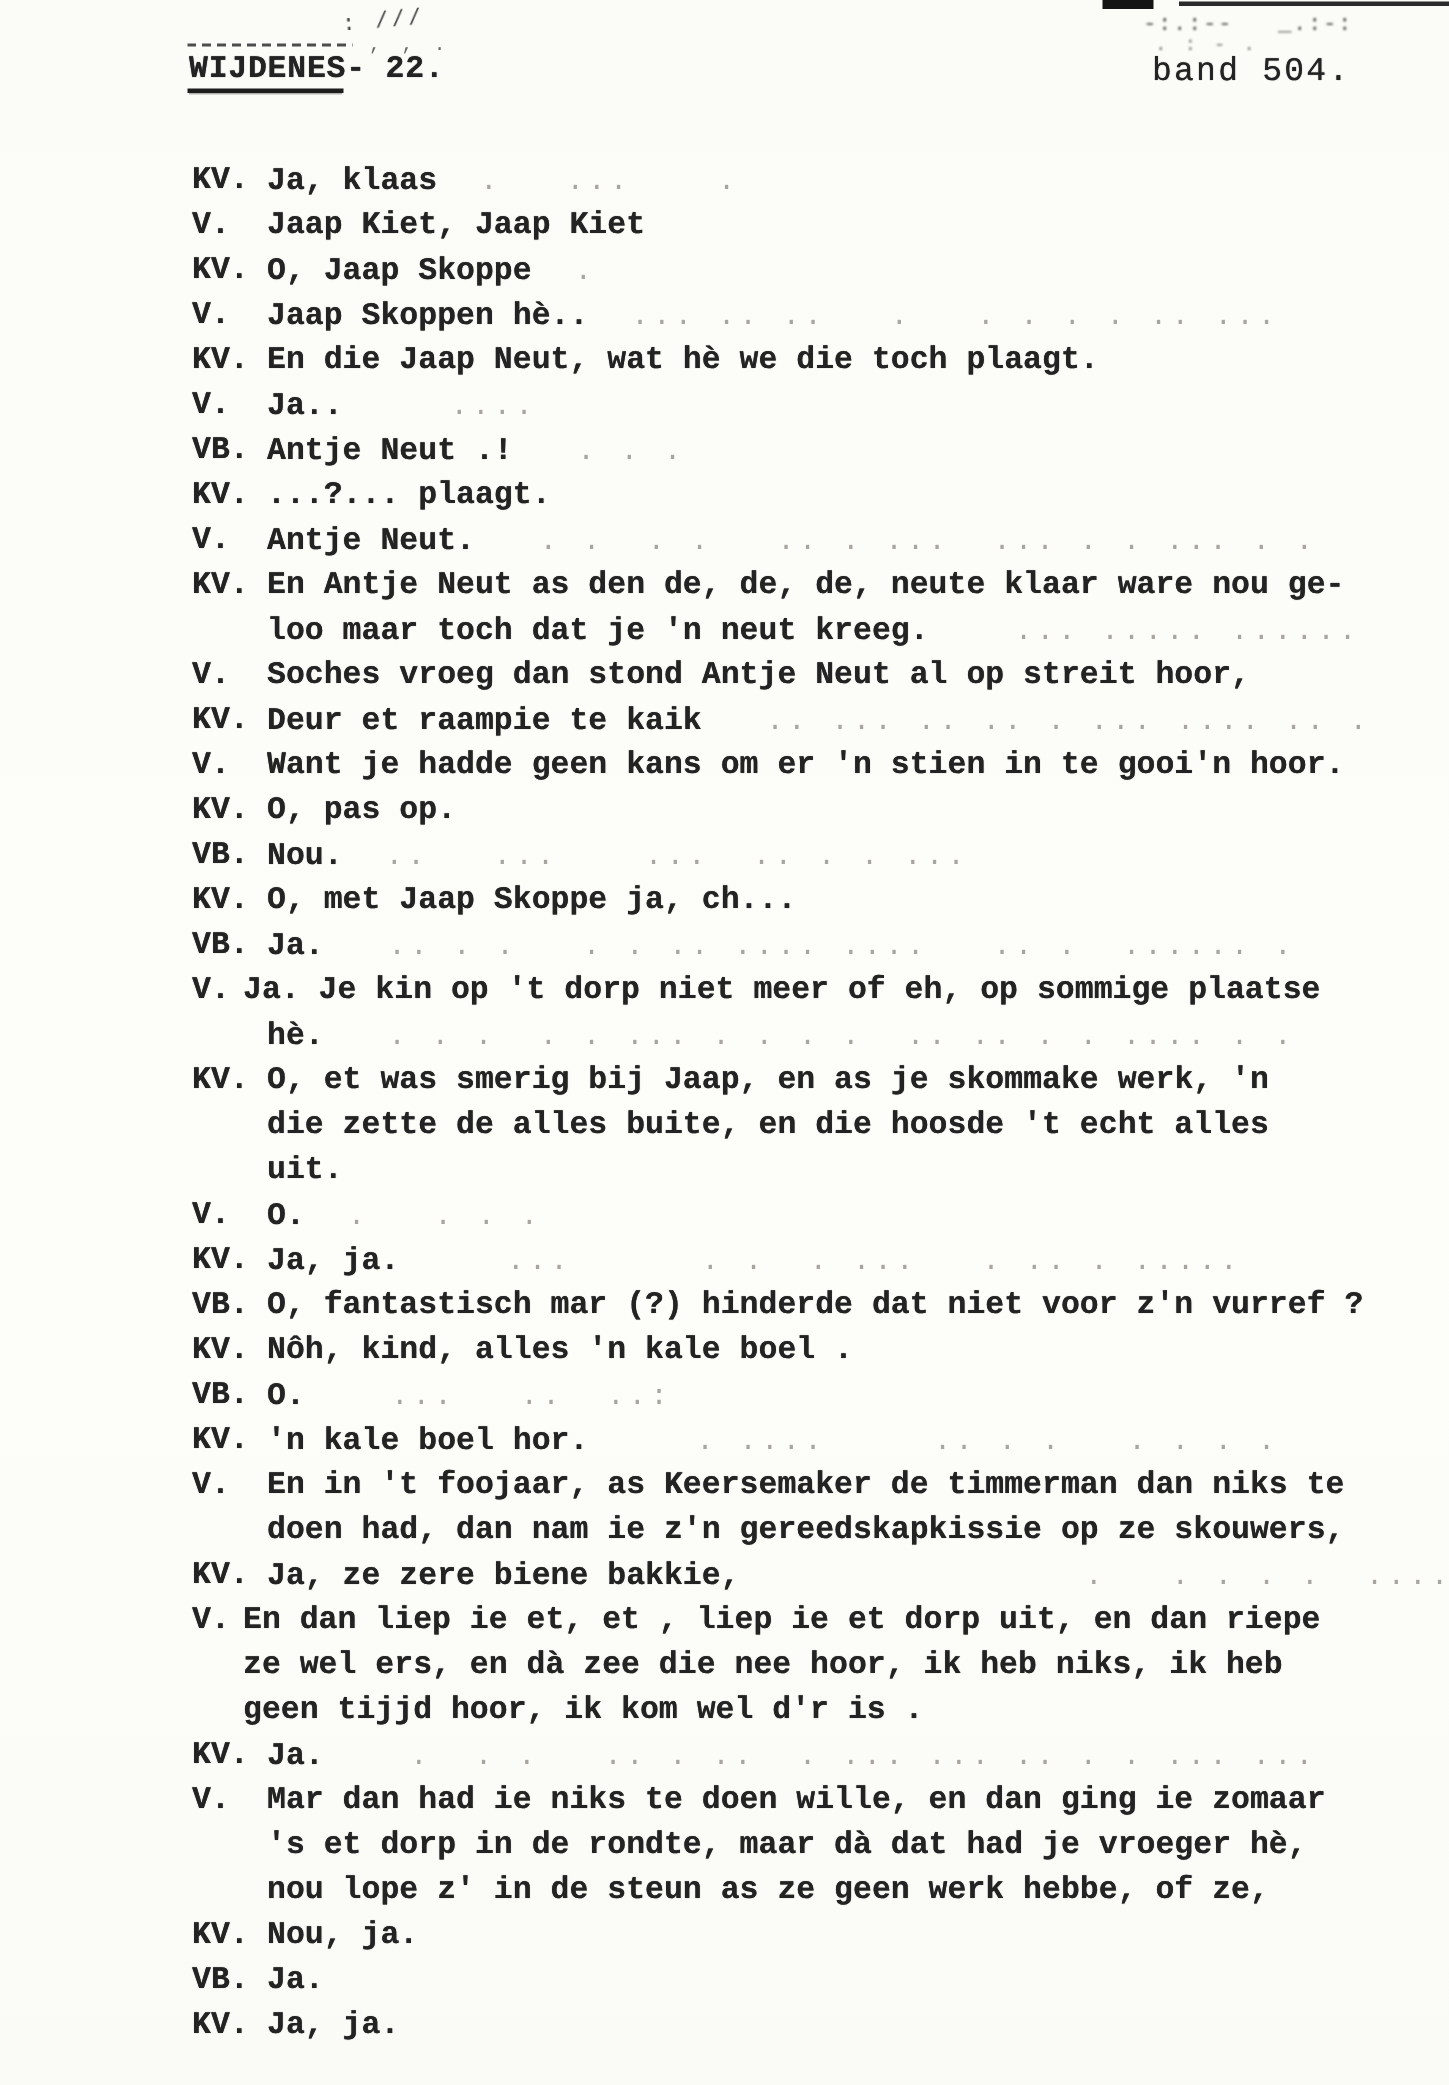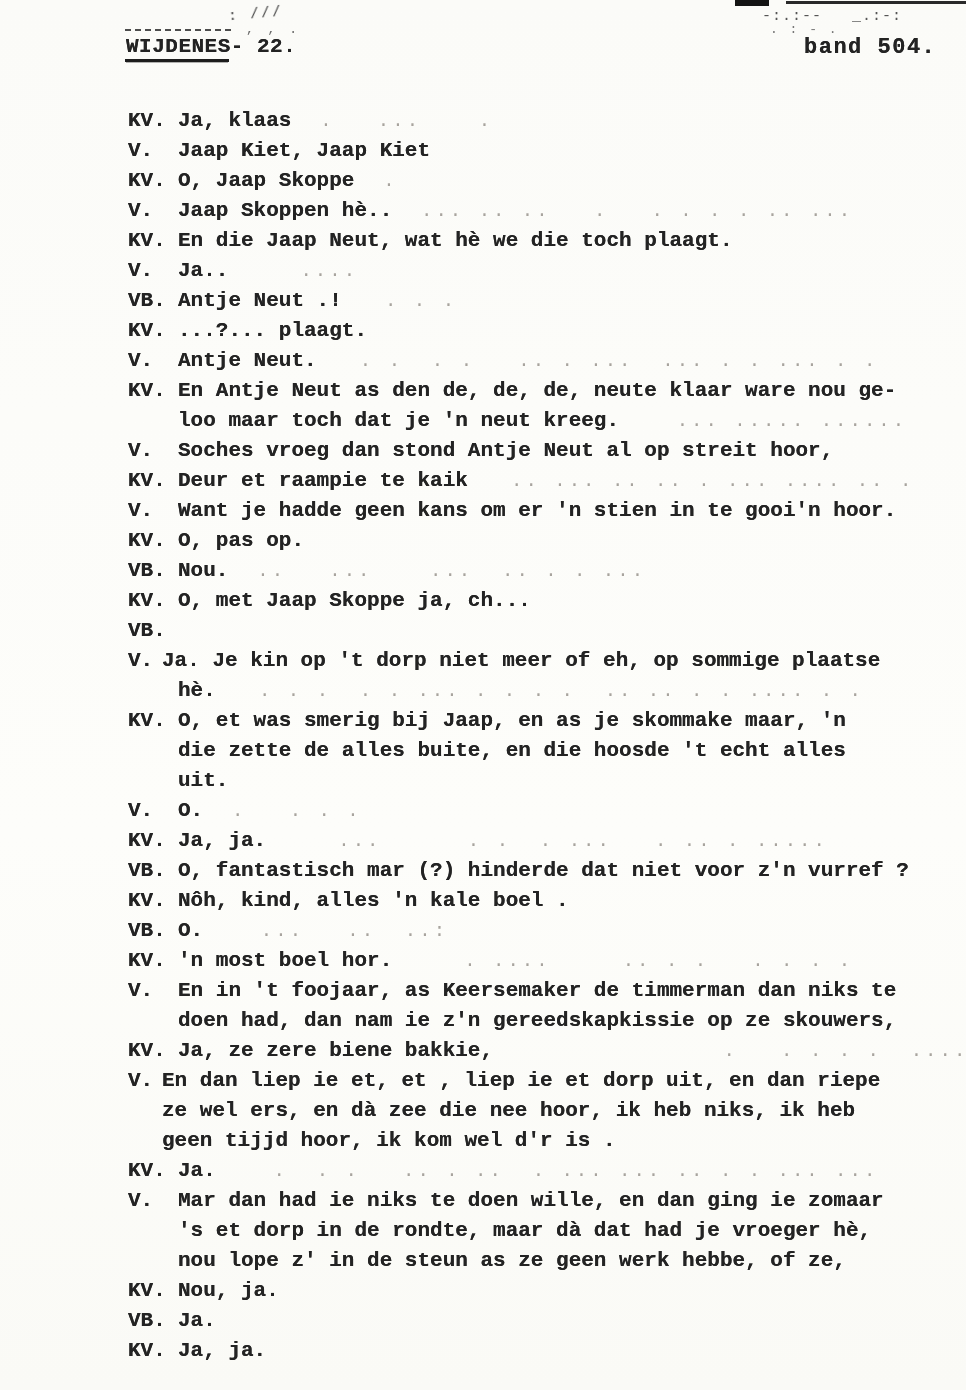--- a/index.html
+++ b/index.html
@@ -21,22 +21,22 @@
   .hdr-left::before { 
     content:""; position:absolute; left:-1px; top:-6px; width:110px; height:2px;
     background:repeating-linear-gradient(90deg,#2e2e2e 0 6px, transparent 6px 10px);
     opacity:.85;
   }
   .hdr-left::after { 
     content:""; position:absolute; left:-1px; bottom:-4px; width:104px; height:3px;
     background:#1d1d1d; box-shadow:0 2px 0 -1px rgba(40,40,40,.35);
   }
   .hdr-right {
-    position:absolute; left:804px; top:35px;
-    font-size:22px; font-weight:bold; letter-spacing:1.5px;
+    position:absolute; left:768px; top:35px;
+    font-size:22px; font-weight:normal; letter-spacing:1.5px;
     text-shadow:0 0 .6px rgba(25,25,25,.9);
   }
 
   
   .transcript { position:absolute; left:128px; top:106px; font-size:21px; font-weight:bold; }
   .t-row { display:flex; height:30px; line-height:30px; white-space:pre; text-shadow:0 0 .5px rgba(30,30,30,.85); }
   .spk { flex:0 0 50px; width:50px; }
   .t-row.tight .spk { flex-basis:34px; width:34px; }
   .txt  { white-space:pre; }
   .u { text-underline-offset:3px; text-decoration-thickness:2px; }
@@ -77,32 +77,32 @@
       <div class="t-row"><span class="spk">KV.</span><span class="txt"><span>...?... plaagt.</span></span></div>
       <div class="t-row"><span class="spk">V.</span><span class="txt"><span>Antje Neut.</span><span class="dots">   . .  . .   .. . ...  ... . . ... . .</span></span></div>
       <div class="t-row"><span class="spk">KV.</span><span class="txt"><span>En Antje Neut as den de, de, de, neute klaar ware nou ge-</span></span></div>
       <div class="t-row"><span class="spk"></span><span class="txt"><span>loo maar toch dat je 'n neut kreeg.</span><span class="dots">    ... ..... ......</span></span></div>
       <div class="t-row"><span class="spk">V.</span><span class="txt"><span>Soches vroeg dan stond Antje Neut al op streit hoor,</span></span></div>
       <div class="t-row"><span class="spk">KV.</span><span class="txt"><span>Deur et raampie te kaik</span><span class="dots">   .. ... .. .. . ... .... .. .</span></span></div>
       <div class="t-row"><span class="spk">V.</span><span class="txt"><span>Want je hadde geen kans om er 'n stien in te gooi'n hoor.</span></span></div>
       <div class="t-row"><span class="spk">KV.</span><span class="txt"><span>O, pas op.</span></span></div>
       <div class="t-row"><span class="spk">VB.</span><span class="txt"><span>Nou.</span><span class="dots">  ..   ...    ...  .. . . ...</span></span></div>
       <div class="t-row"><span class="spk">KV.</span><span class="txt"><span>O, met Jaap Skoppe ja, ch...</span></span></div>
-      <div class="t-row"><span class="spk">VB.</span></div>
+      <div class="t-row"><span class="spk">VB.</span><span class="txt"><span>Ja.</span><span class="dots">   .. . .   . . .. .... ....   .. .  ...... .</span></span></div>
       <div class="t-row tight"><span class="spk">V.</span><span class="txt"><span>Ja. Je kin op 't dorp niet meer of eh, op sommige plaatse</span></span></div>
       <div class="t-row"><span class="spk"></span><span class="txt"><span>hè.</span><span class="dots">   . . .  . . ... . . . .  .. .. . . .... . .</span></span></div>
-      <div class="t-row"><span class="spk">KV.</span><span class="txt"><span>O, et was smerig bij Jaap, en as je </span><span class="u">skommake</span><span> maar, 'n</span></span></div>
+      <div class="t-row"><span class="spk">KV.</span><span class="txt"><span>O, et was smerig bij Jaap, en as je </span><span class="u">skommake</span><span> werk, 'n</span></span></div>
       <div class="t-row"><span class="spk"></span><span class="txt"><span>die zette de alles buite, en die hoosde 't echt alles</span></span></div>
       <div class="t-row"><span class="spk"></span><span class="txt"><span>uit.</span></span></div>
       <div class="t-row"><span class="spk">V.</span><span class="txt"><span>O.</span><span class="dots">  .   . . .</span></span></div>
       <div class="t-row"><span class="spk">KV.</span><span class="txt"><span>Ja, ja.</span><span class="dots">     ...      . .  . ...   . .. . .....</span></span></div>
       <div class="t-row"><span class="spk">VB.</span><span class="txt"><span>O, fantastisch </span><span class="u">mar</span><span> (?) hinderde dat niet voor z'n vurref ?</span></span></div>
       <div class="t-row"><span class="spk">KV.</span><span class="txt"><span>Nôh, kind, alles 'n kale boel .</span></span></div>
       <div class="t-row"><span class="spk">VB.</span><span class="txt"><span>O.</span><span class="dots">    ...   ..  ..:</span></span></div>
-      <div class="t-row"><span class="spk">KV.</span><span class="txt"><span>'n most boel hor.</span><span class="dots">     . ....     .. . .   . . . .</span></span></div>
+      <div class="t-row"><span class="spk">KV.</span><span class="txt"><span>'n kale boel hor.</span><span class="dots">     . ....     .. . .   . . . .</span></span></div>
       <div class="t-row"><span class="spk">V.</span><span class="txt"><span>En in 't foojaar, as Keersemaker de timmerman dan niks te</span></span></div>
       <div class="t-row"><span class="spk"></span><span class="txt"><span>doen had, dan nam ie z'n gereedskapkissie op ze skouwers,</span></span></div>
       <div class="t-row"><span class="spk">KV.</span><span class="txt"><span>Ja, ze zere biene bakkie,</span><span class="dots">                .   . . . .  ....</span></span></div>
       <div class="t-row tight"><span class="spk">V.</span><span class="txt"><span>En dan liep ie et, et , liep ie et dorp uit, en dan riepe</span></span></div>
       <div class="t-row tight"><span class="spk"></span><span class="txt"><span>ze wel ers, en dà zee die nee hoor, ik heb niks, ik heb</span></span></div>
       <div class="t-row tight"><span class="spk"></span><span class="txt"><span>geen tijjd hoor, ik kom wel d'r is .</span></span></div>
       <div class="t-row"><span class="spk">KV.</span><span class="txt"><span>Ja.</span><span class="dots">    .  . .   .. . ..  . ... ... .. . . ... ...</span></span></div>
       <div class="t-row"><span class="spk">V.</span><span class="txt"><span>Mar dan had ie niks te doen wille, en dan ging ie zomaar</span></span></div>
       <div class="t-row"><span class="spk"></span><span class="txt"><span>'s et dorp in de rondte, maar dà dat had je vroeger hè,</span></span></div>
       <div class="t-row"><span class="spk"></span><span class="txt"><span>nou lope z' in de steun as ze geen werk hebbe, of ze,</span></span></div>

